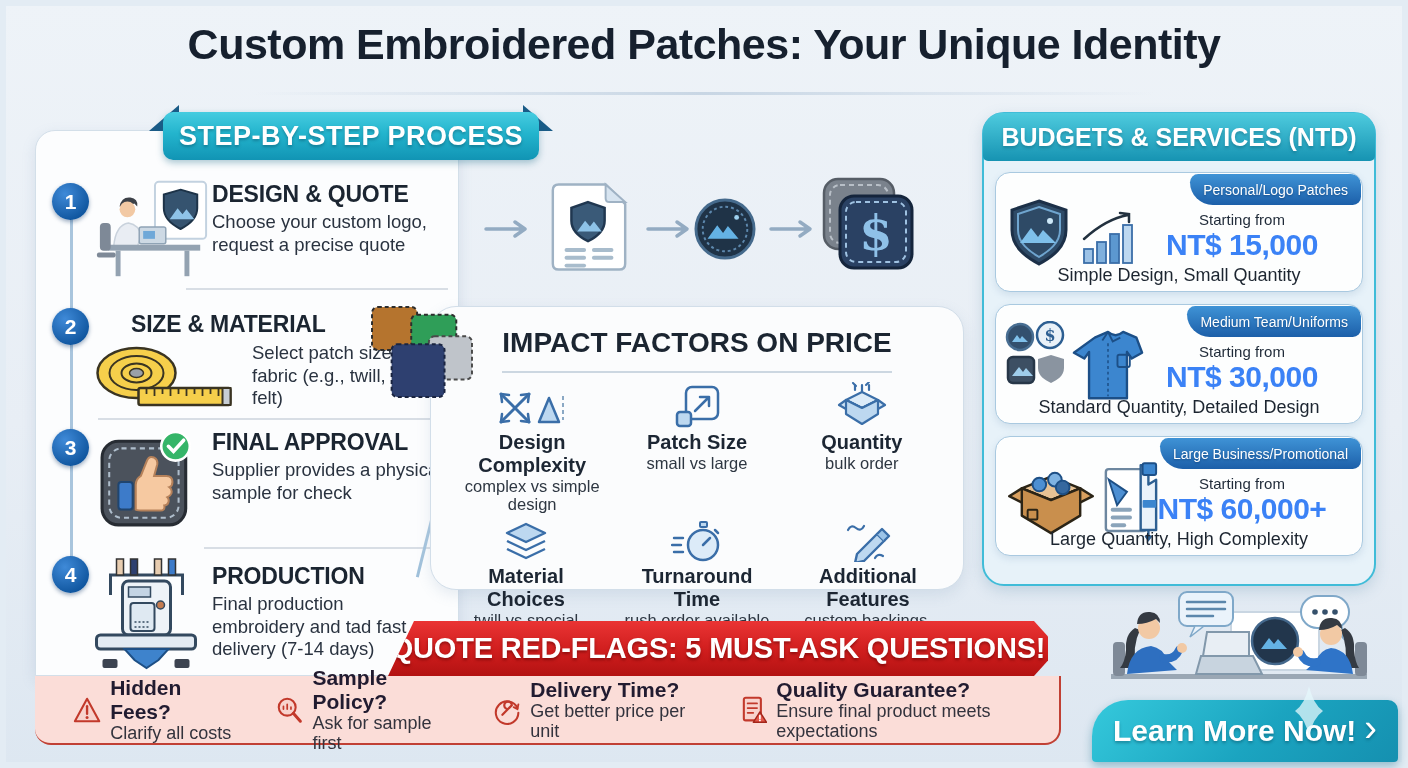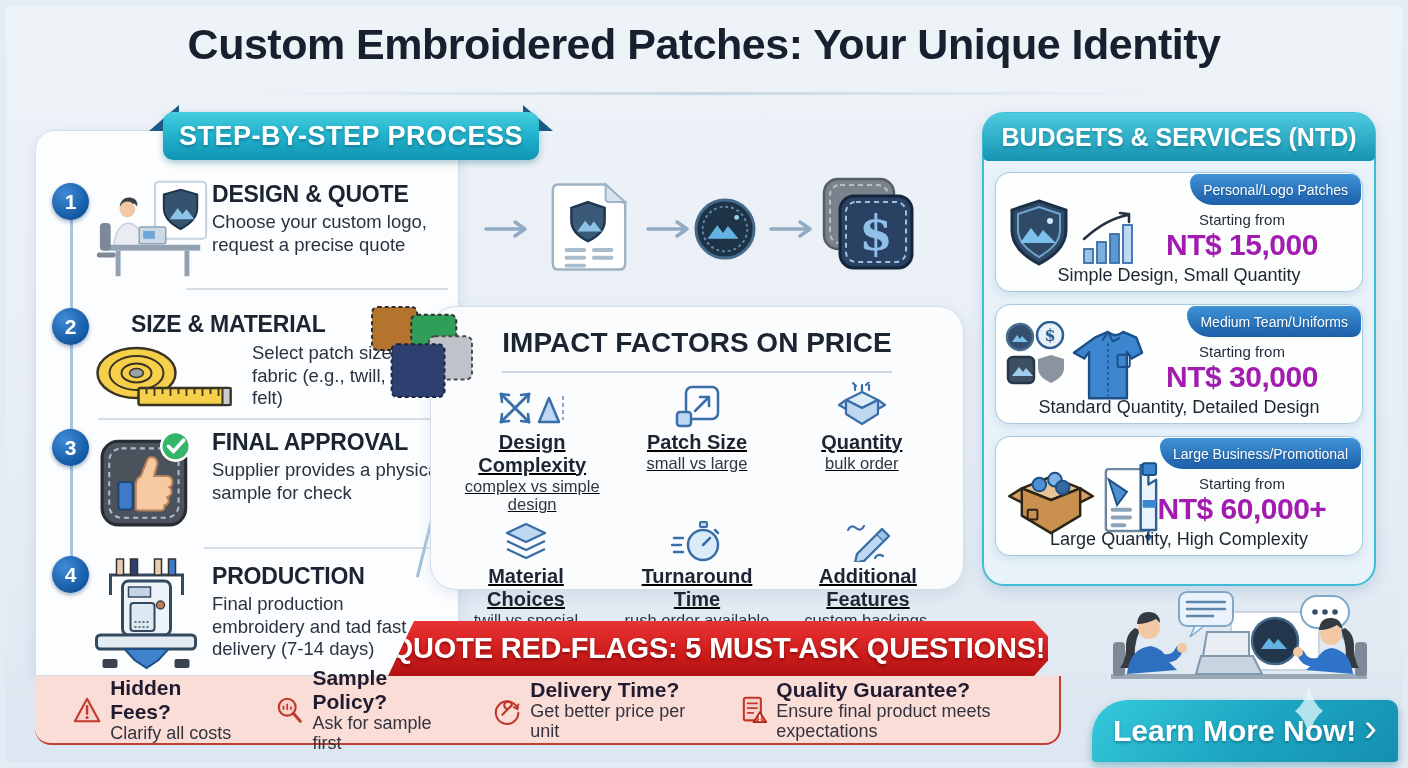--- a/index.html
+++ b/index.html
@@ -51,21 +51,21 @@
   .flow-item { position:absolute; }
   
   .panel-impact {
     position:absolute; left:430px; top:306px; width:534px; height:284px;
     background:#fbfcfd; border:1.5px solid #d2dee9; border-radius:26px;
     box-shadow:0 5px 14px rgba(110,140,175,.16);
   }
   .impact-title { text-align:center; margin-top:20px; font-size:28px; font-weight:700; color:#1b2531; }
   .impact-div { width:390px; height:1.5px; background:#ccd7e1; margin:12px auto 0; }
   .factor-row { display:flex; justify-content:space-between; padding:0 20px; margin-top:13px; }
-  .factor { width:33%; text-align:center;text-decoration:underline; }
+  .factor { width:33%; text-align:center; }
   .factor .fi { height:42px; display:flex; align-items:flex-end; justify-content:center; }
   .factor h4 { font-size:20px; font-weight:700; color:#1c2633; margin-top:3px; }
   .factor p  { font-size:16.5px; color:#2e3742; line-height:1.15; }
   .diag-accent { position:absolute; width:3px; background:linear-gradient(#cfe0ee,#9fc0da); transform:rotate(14deg); }
   
   .panel-budget {
     position:absolute; left:982px; top:112px; width:394px; height:474px;
     background:#e7f2f9; border:2.5px solid #40bcd8; border-radius:22px;
     box-shadow:0 5px 14px rgba(90,140,170,.25);
   }
@@ -82,21 +82,21 @@
   }
   .tier-tab {
     position:absolute; top:1px; right:1px; height:31px; padding:0 13px;
     background:linear-gradient(180deg,#3f93d6,#1c5fa9);
     border-radius:10px 13px 10px 28px;
     display:flex; align-items:center; color:#fff; font-size:14px; font-weight:400;
     text-shadow:0 1px 2px rgba(0,30,70,.4);
   }
   .tier-price-block { position:absolute; right:10px; top:38px; width:220px; text-align:center; }
   .tier-start { font-size:15px; color:#1f2a38; }
-  .tier-price { font-size:30px; font-weight:700; color:#a21caf; letter-spacing:-0.5px; }
+  .tier-price { font-size:30px; font-weight:700; color:#3b82f6; letter-spacing:-0.5px; }
   .tier-note  { position:absolute; bottom:5px; left:0; right:0; text-align:center; font-size:18px; color:#1c2530; }
   .tier-icons { position:absolute; left:8px; top:24px; display:flex; align-items:flex-start; }
   
   .red-banner {
     position:absolute; left:388px; top:621px; width:660px; height:55px;
     background:linear-gradient(180deg,#ea3434 0%,#cf1d1d 55%,#b31212 100%);
     clip-path:polygon(26px 0,calc(100% - 14px) 0,100% 28%,100% 72%,calc(100% - 14px) 100%,0 100%);
     display:flex; align-items:center; justify-content:center;
     color:#fff; font-size:29px; font-weight:700; letter-spacing:-0.2px;
     text-shadow:0 2px 3px rgba(90,0,0,.55);

